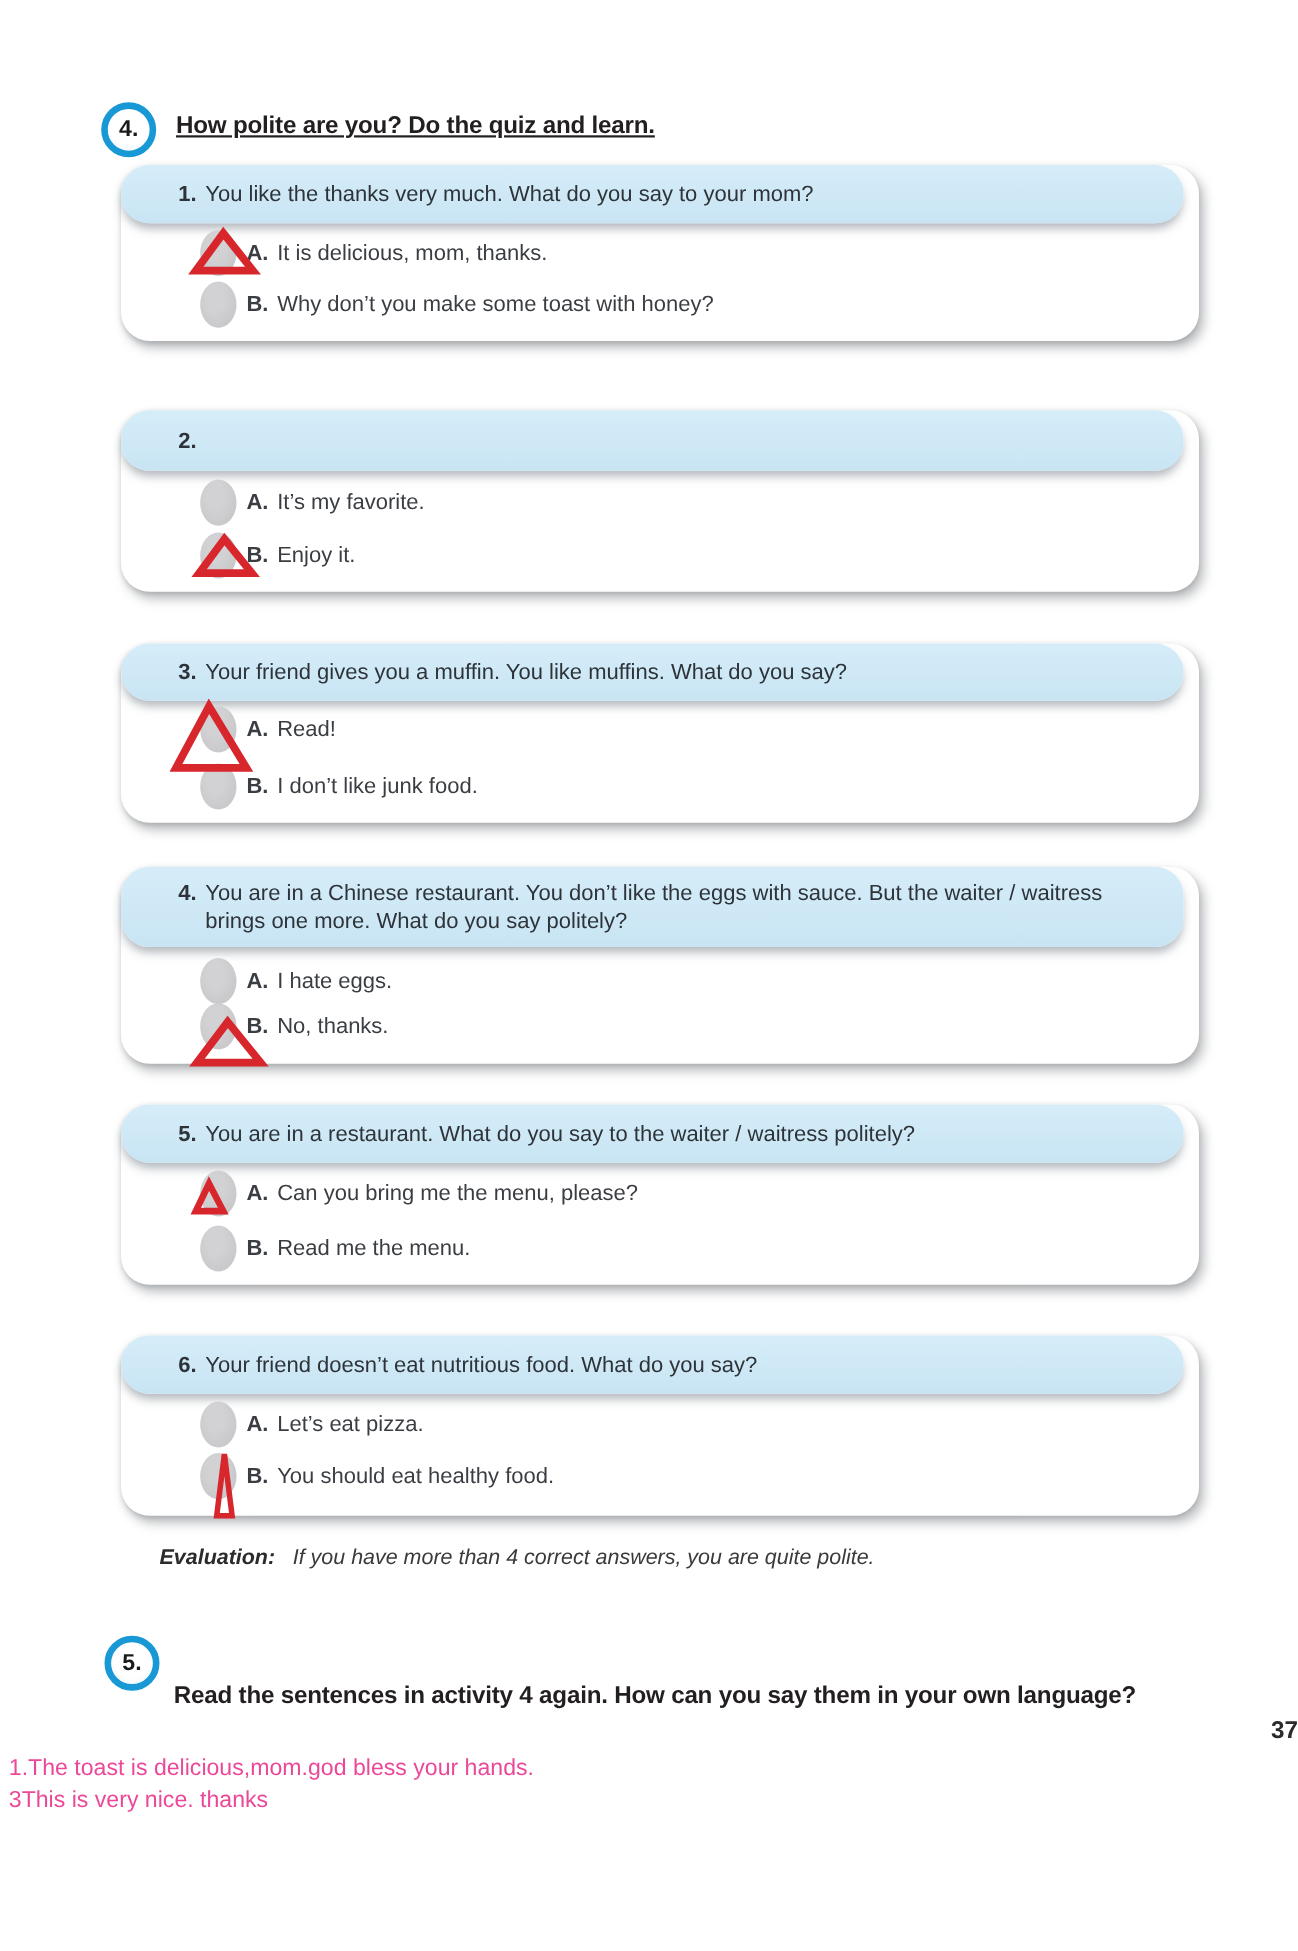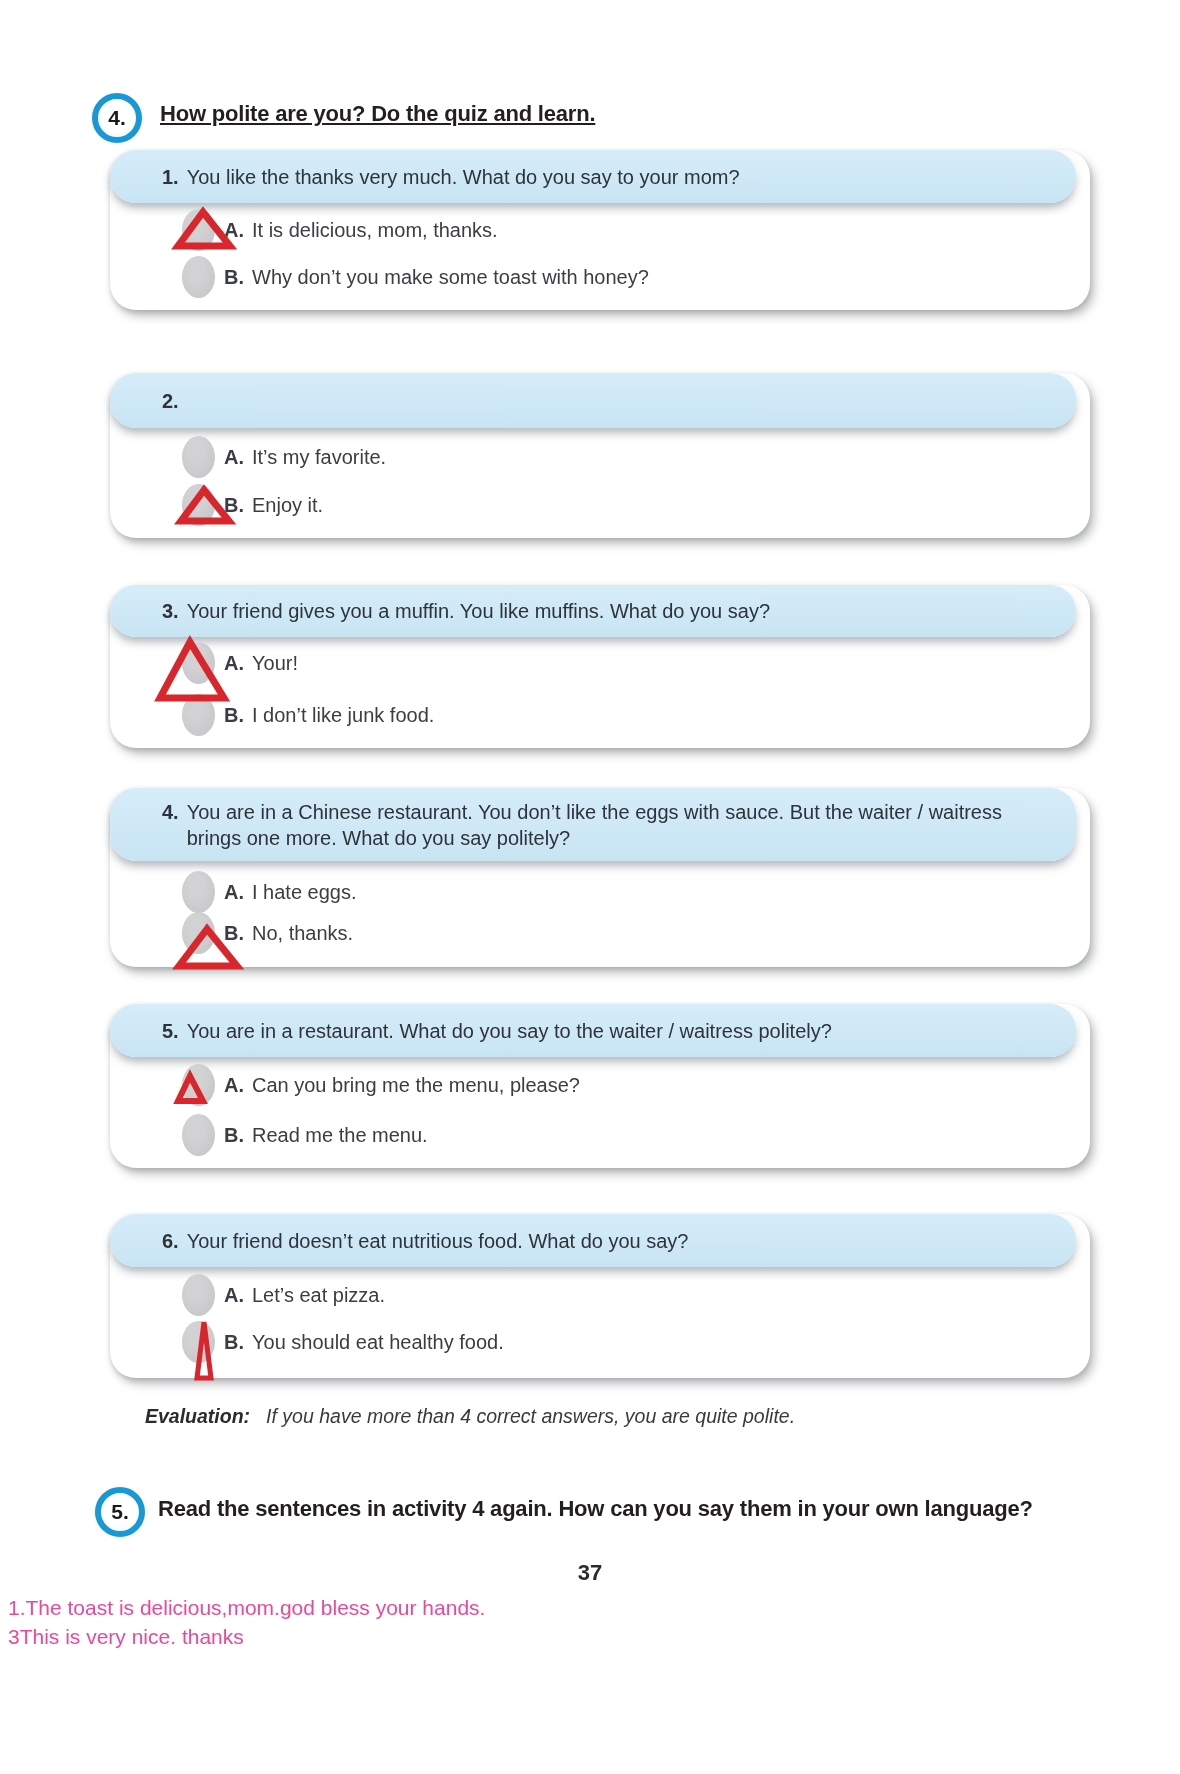--- a/index.html
+++ b/index.html
@@ -39,21 +39,21 @@
     width:33px;height:42px;border-radius:50%;
     background:radial-gradient(ellipse at 42% 35%, #d2d2d4 30%, #c3c3c5 100%);
     margin-right:9px;flex:0 0 auto;
   }
   .opt-label{font-weight:bold;margin-right:8px;}
   
   .evaluation{position:absolute;left:145px;top:1405px;font-size:19.5px;font-style:italic;color:#2b2b2b;}
   .evaluation .ev-label{font-weight:bold;margin-right:6px;}
   .evaluation .ev-text{color:#3a3a3a;margin-left:10px;}
   
-  .page-number{position:absolute;left:0;top:1560px;width:1180px;text-align:center;
+  .page-number{position:absolute;left:0;top:1560px;width:1180px;text-align:right;
     font-weight:bold;font-size:22px;color:#2b2b2b;}
   
   .answers{position:absolute;left:8px;top:1594px;font-size:21px;line-height:28.5px;color:#ec4899;}
   
   #marks{position:absolute;left:0;top:0;pointer-events:none;}
   #marks polygon{fill:none;stroke:#d7262c;}
 </style>
 </head>
 <body>
 
@@ -98,21 +98,21 @@
   </section>
 
   <section class="card" style="top:585px;height:163px;">
     <div class="card-header" style="height:52px;">
       <span class="q-num">3.</span>
       <div class="q-text">Your friend gives you a muffin. You like muffins. What do you say?</div>
     </div>
     <div class="option" style="top:57px;">
       <span class="opt-circle"></span>
       <span class="opt-label">A.</span>
-      <span class="opt-text">Your!</span>
+      <span class="opt-text">Read!</span>
     </div>
     <div class="option" style="top:109px;">
       <span class="opt-circle"></span>
       <span class="opt-label">B.</span>
       <span class="opt-text">I don’t like junk food.</span>
     </div>
   </section>
 
   <section class="card" style="top:788px;height:179px;">
     <div class="card-header two-line" style="height:62px;">
@@ -174,21 +174,21 @@
     <polygon points="204,1322 197,1378 211,1378" stroke-width="5"></polygon>
   </svg>
 
   <div class="evaluation">
     <span class="ev-label">Evaluation:</span><span class="ev-text">If you have more than 4 correct answers, you are quite polite.</span>
   </div>
 
   <div class="badge" style="left:95px;top:1487px;">
     <span>5.</span>
   </div>
-  <div class="act-title" style="left:158px;top:1496px;">Read the sentences in activity 4 again. How can you say them in your own language?</div>
+  <div class="act-title" style="left:158px;top:1528px;">Read the sentences in activity 4 again. How can you say them in your own language?</div>
 
   <div class="page-number">37</div>
 
   <div class="answers">
     <div>1.The toast is delicious,mom.god bless your hands.</div>
     <div>3This is very nice. thanks</div>
   </div>
 
 </div>
 

